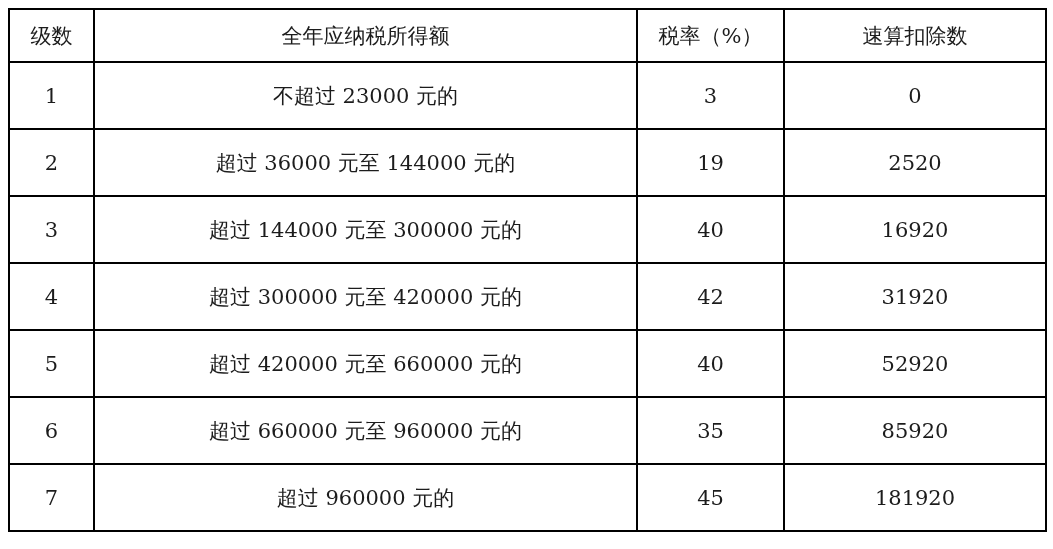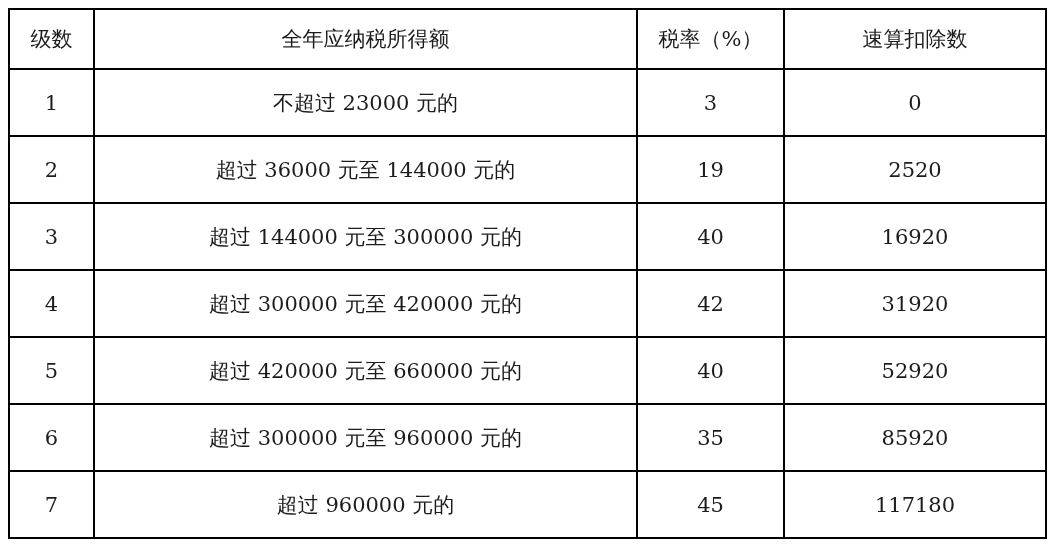--- a/index.html
+++ b/index.html
@@ -27,21 +27,21 @@
   table.tax-table th,
   table.tax-table td {
     border: 2px solid #000000;
     text-align: center;
     vertical-align: middle;
     font-weight: normal;
     padding: 0;
     overflow: hidden;
     white-space: nowrap;
   }
-  tr.header-row { height: 60px; padding-left: 24px; }
+  tr.header-row { height: 53px; padding-left: 24px; }
   tr.data-row   { height: 67px; }
 </style>
 </head>
 <body>
 
 <table class="tax-table">
   <colgroup>
     <col style="width:85px">
     <col style="width:543px">
     <col style="width:147px">
@@ -81,24 +81,24 @@
       <td>31920</td>
     </tr>
     <tr class="data-row">
       <td>5</td>
       <td>超过 420000 元至 660000 元的</td>
       <td>40</td>
       <td>52920</td>
     </tr>
     <tr class="data-row">
       <td>6</td>
-      <td>超过 300000 元至 960000 元的</td>
+      <td>超过 660000 元至 960000 元的</td>
       <td>35</td>
       <td>85920</td>
     </tr>
     <tr class="data-row">
       <td>7</td>
       <td>超过 960000 元的</td>
       <td>45</td>
-      <td>117180</td>
+      <td>181920</td>
     </tr>
   </tbody>
 </table>
 
 </body></html>

